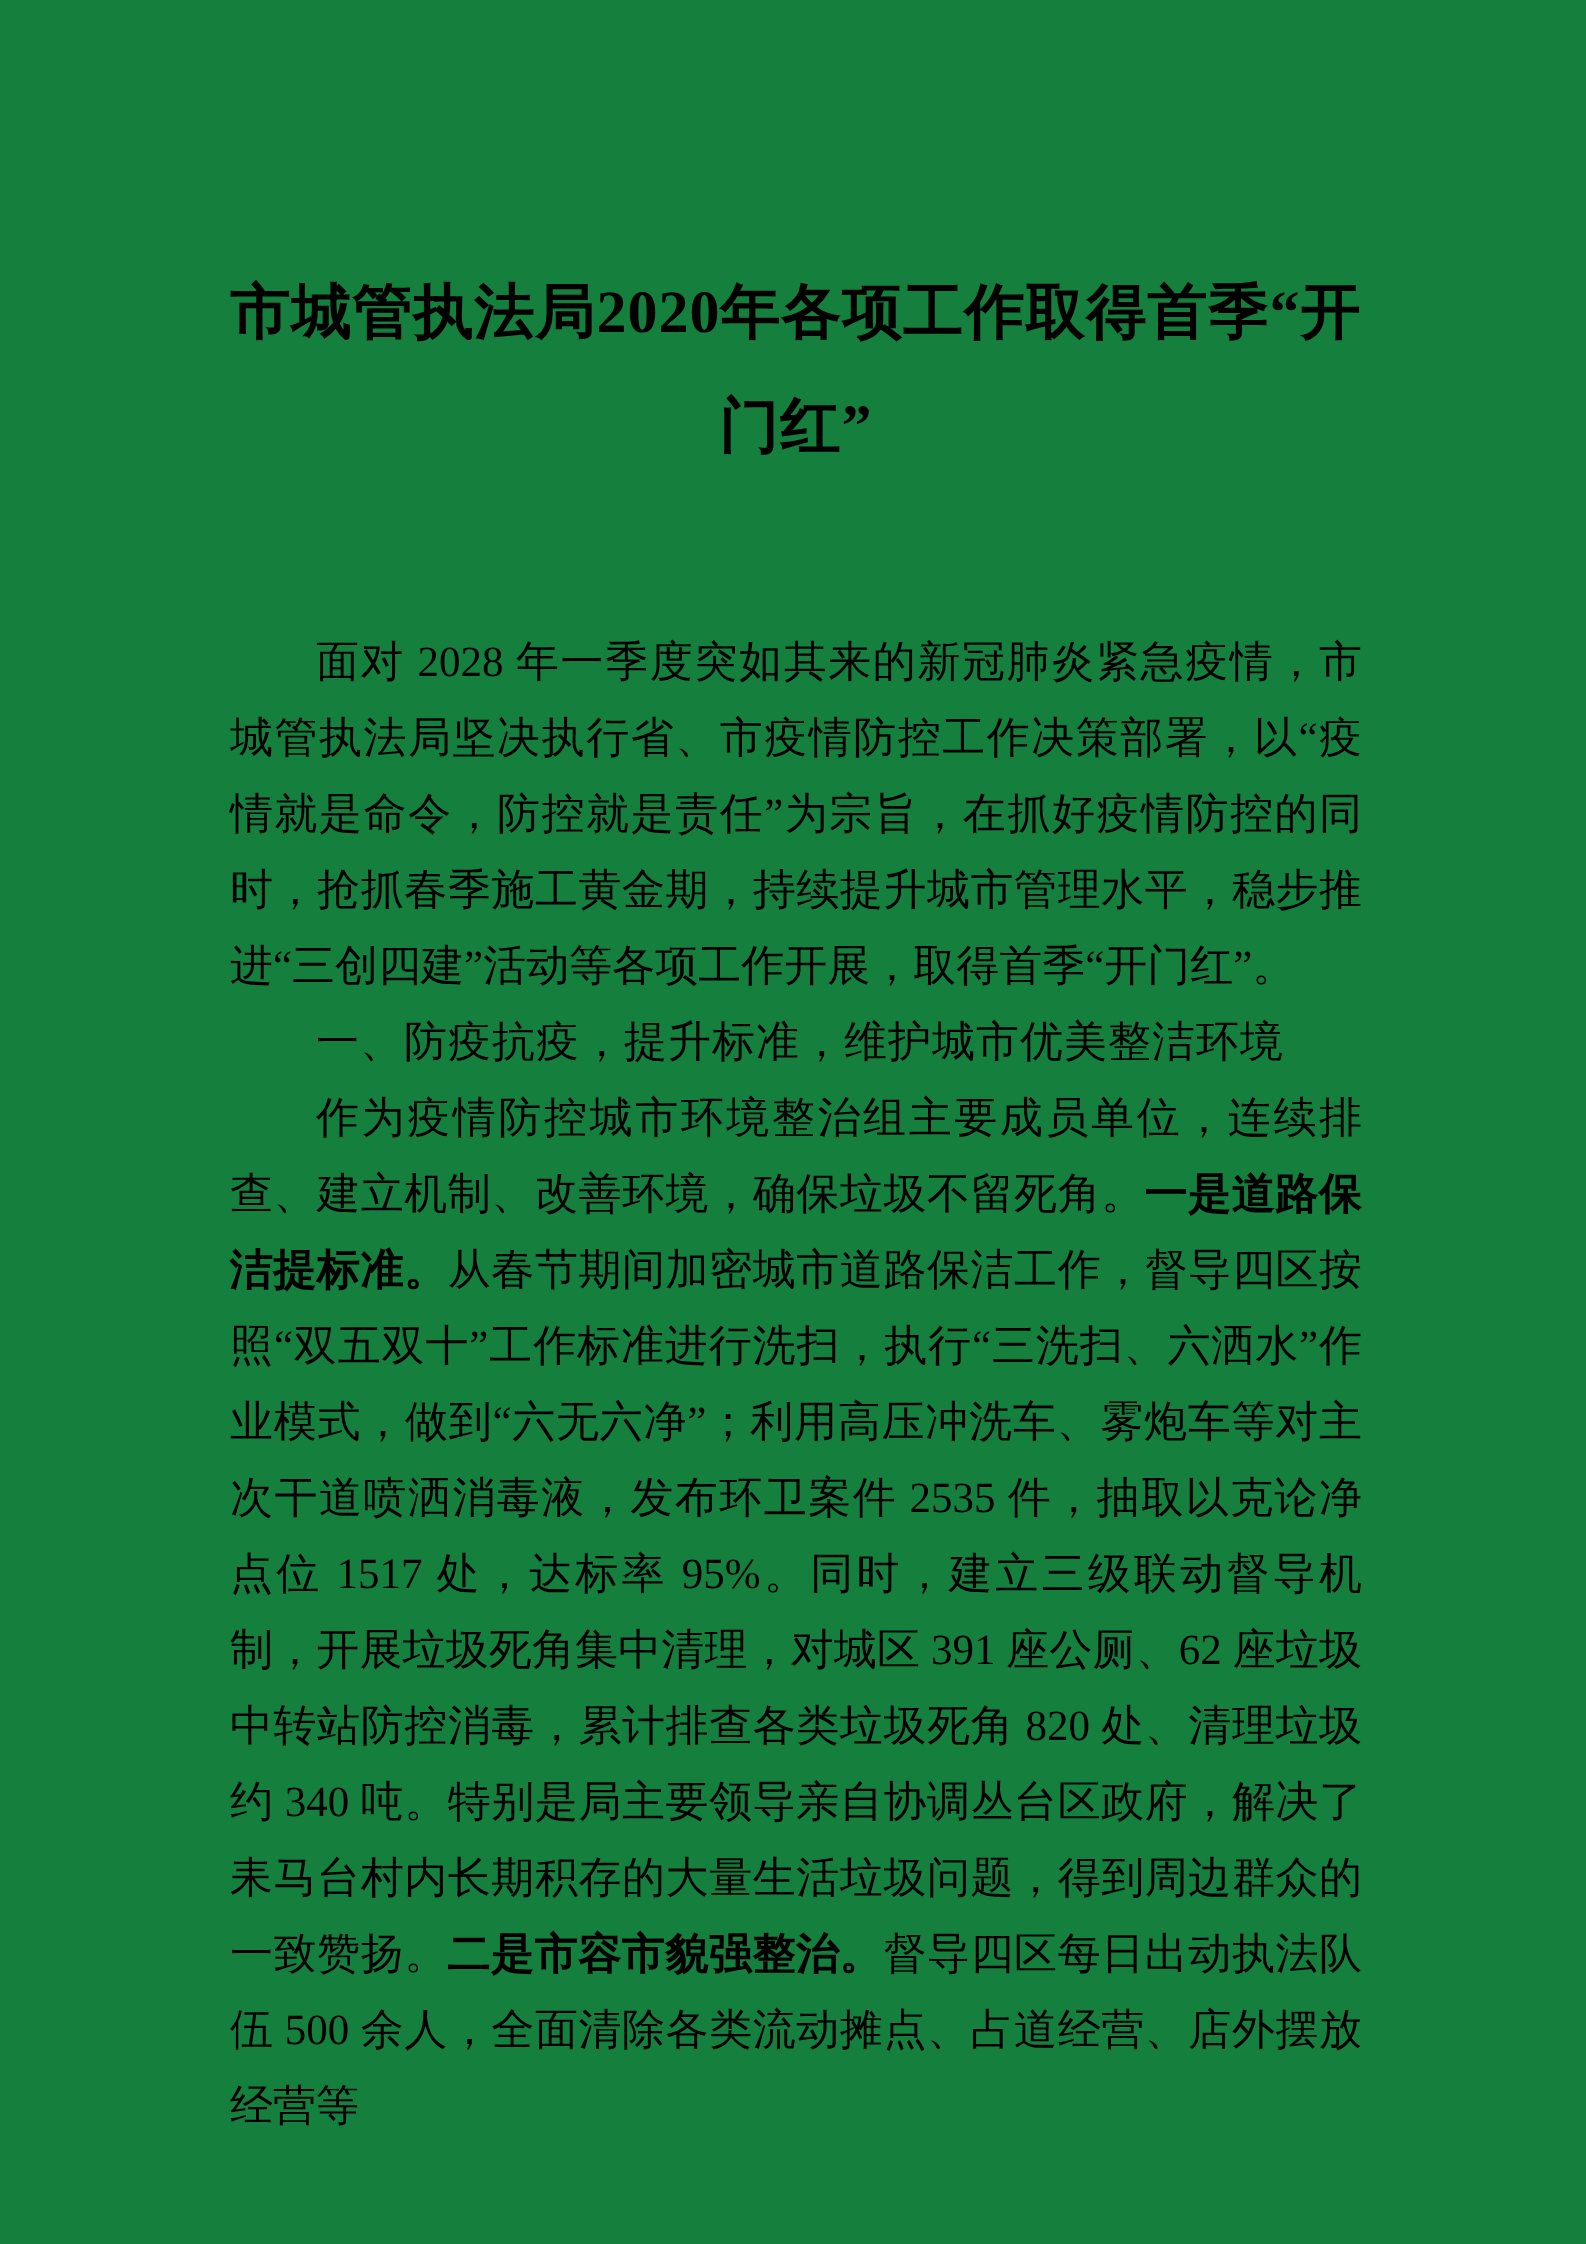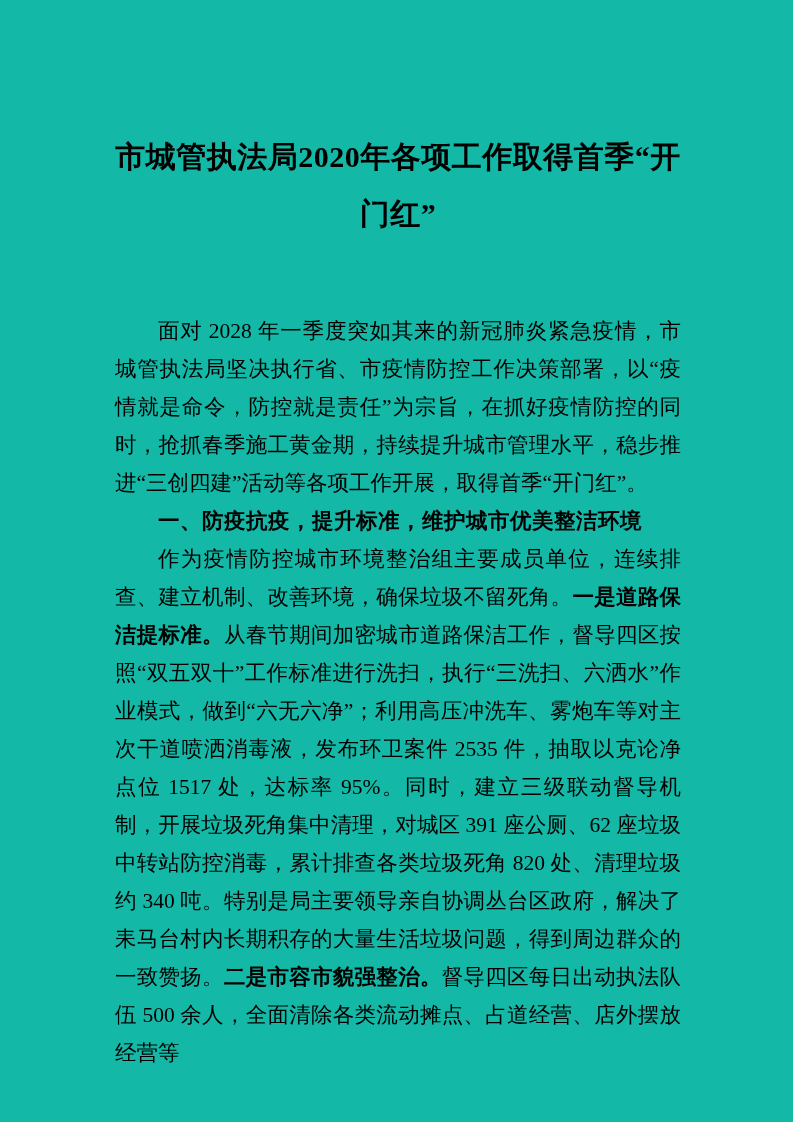--- a/index.html
+++ b/index.html
@@ -4,21 +4,21 @@
 <style>
   html, body {
     margin: 0;
     padding: 0;
     background: #ffffff;
   }
   .page {
     position: relative;
     width: 793px;
     height: 1122px;
-    background: #14b8a6;
+    background: #15803d;
     color: #000000;
     box-sizing: border-box;
     padding: 128px 112px 0 115px;
     overflow: hidden;
     font-family: "Liberation Serif", "DejaVu Serif", serif;
   }
   .doc-title {
     font-family: "Liberation Serif", "DejaVu Serif", serif;
     font-size: 30px;
     line-height: 57px;
@@ -33,21 +33,21 @@
     text-align: justify;
     text-align-last: left;
     text-justify: inter-character;
     text-indent: 2em;
     margin: 0;
   }
   .heading {
     font-family: "Liberation Sans", "DejaVu Sans", sans-serif;
     font-size: 21.5px;
     line-height: 38px;
-    font-weight: bold;
+    font-weight: normal;
     text-indent: 2em;
     margin: 0;
     letter-spacing: 0.5px;
   }
   .run-normal {
     font-weight: normal;
   }
   .run-bold {
     font-weight: bold;
   }

